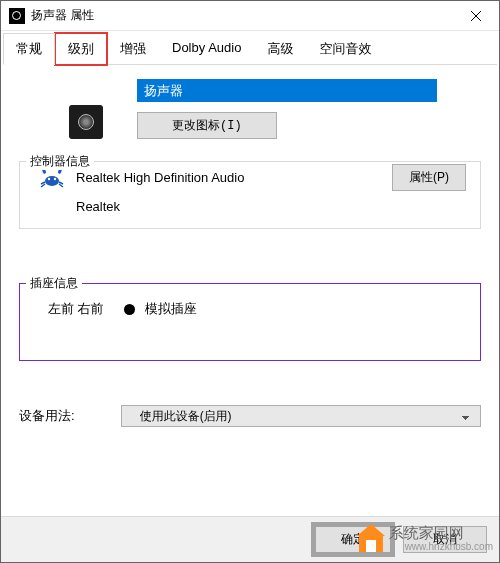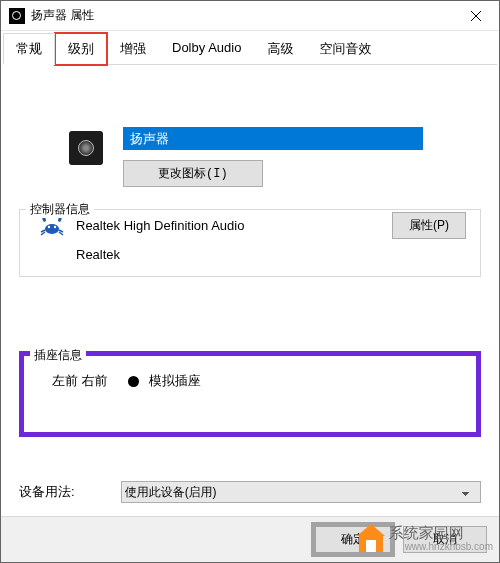--- a/index.html
+++ b/index.html
@@ -19,39 +19,39 @@
   .title-icon::after { content: ""; position: absolute; top: 3px; left: 3px; width: 7px; height: 7px; border: 1.5px solid #fff; border-radius: 50%; }
   .title-text { flex: 1; font-size: 12px; }
   .close-btn { width: 46px; height: 30px; display: flex; align-items: center; justify-content: center; cursor: pointer; }
   .close-btn svg { width: 10px; height: 10px; }
   .tabs { display: flex; padding: 2px 2px 0 2px; background: #fff; }
   .tab { padding: 6px 12px 6px 12px; font-size: 13px; cursor: pointer; border: 1px solid transparent; border-bottom: none; position: relative; }
   .tab.active { border: 1px solid #d9d9d9; border-bottom: 1px solid #fff; background: #fff; z-index: 2; }
   .tab.highlight { outline: 2px solid #e53935; outline-offset: -1px; }
   .tabline { height: 1px; background: #d9d9d9; margin: -1px 2px 0 2px; }
   .content { padding: 14px 18px 10px 18px; position: relative; height: 450px; }
-  .row1 { display: flex; align-items: flex-start; gap: 20px; margin-left: 50px; margin-top: 48px; }
+  .row1 { display: flex; align-items: flex-end; gap: 34px; margin-left: 50px; }
   .speaker-icon { width: 34px; height: 34px; background: #1c1c1c; border-radius: 3px; position: relative; margin-top: 4px; }
   .speaker-icon::after { content: ""; position: absolute; top: 9px; left: 9px; width: 14px; height: 14px; border: 1px solid #bbb; border-radius: 50%; background: radial-gradient(circle, #888 20%, #333 70%); }
   .name-col { flex: 1; }
   .name-input { width: 300px; padding: 3px 6px; font-size: 13px; border: 1px solid #0078d7; outline: none; }
   .name-input::selection { background: #0078d7; color: #fff; }
   .change-icon-btn { margin-top: 10px; padding: 4px 34px; font-size: 12px; background: #e1e1e1; border: 1px solid #adadad; cursor: pointer; font-family: Liberation Mono, monospace; }
   .fieldset { border: 1px solid #d9d9d9; margin-top: 22px; padding: 2px 14px 14px 14px; position: relative; }
   .fieldset-label { position: absolute; top: -9px; left: 6px; background: #fff; padding: 0 4px; font-size: 12px; }
   .ctrl-row { display: flex; align-items: center; }
   .crab-icon { width: 28px; height: 24px; margin: 0 10px 0 4px; }
   .ctrl-name { flex: 1; font-size: 13px; }
   .ctrl-vendor { margin-left: 42px; margin-top: 8px; font-size: 13px; color: #000000; }
   .prop-btn { padding: 4px 16px; font-size: 12px; background: #e1e1e1; border: 1px solid #adadad; cursor: pointer; margin-left: 10px; }
-  .jack-fieldset { border: 5px solid #6d28d9; margin-top: 74px; padding: 16px 14px 42px 14px; position: relative; }
+  .jack-fieldset { border: 1px solid #6d28d9; margin-top: 54px; padding: 16px 14px 42px 14px; position: relative; }
   .jack-row { display: flex; align-items: center; gap: 10px; margin-left: 14px; font-size: 13px; }
   .jack-dot { width: 11px; height: 11px; background: #000; border-radius: 50%; margin-left: 10px; }
   .usage-row { margin-top: 44px; display: flex; align-items: center; gap: 46px; font-size: 13px; }
-  .usage-select { flex: 1; padding: 3px 3px; font-size: 12px; border: 1px solid #adadad; background: #e8e8e8; appearance: none; background-image: linear-gradient(45deg, transparent 50%, #555 50%), linear-gradient(135deg, #555 50%, transparent 50%); background-position: calc(100% - 14px) 10px, calc(100% - 10px) 10px; background-size: 4px 4px, 4px 4px; background-repeat: no-repeat; }
+  .usage-select { flex: 1; padding: 3px 18px; font-size: 12px; border: 1px solid #adadad; background: #e8e8e8; appearance: none; background-image: linear-gradient(45deg, transparent 50%, #555 50%), linear-gradient(135deg, #555 50%, transparent 50%); background-position: calc(100% - 14px) 10px, calc(100% - 10px) 10px; background-size: 4px 4px, 4px 4px; background-repeat: no-repeat; }
   .footer { position: absolute; bottom: 0; left: 0; right: 0; height: 46px; background: #f0f0f0; border-top: 1px solid #d9d9d9; display: flex; justify-content: flex-end; align-items: center; padding-right: 12px; gap: 8px; }
   .footer-btn { padding: 4px 0; width: 84px; font-size: 12px; background: #e1e1e1; border: 1px solid #adadad; cursor: pointer; text-align: center; }
   .footer-btn.primary { border: 5px solid #a3a3a3; }
   .watermark { position: absolute; right: 6px; bottom: 6px; display: flex; align-items: center; z-index: 10; }
   .wm-logo { width: 36px; height: 36px; position: relative; }
   .wm-text { font-size: 15px; color: #666; }
   .wm-sub { font-size: 10px; color: #999; margin-top: -2px; margin-left: 16px; }
 </style>
 </head>
 <body>

